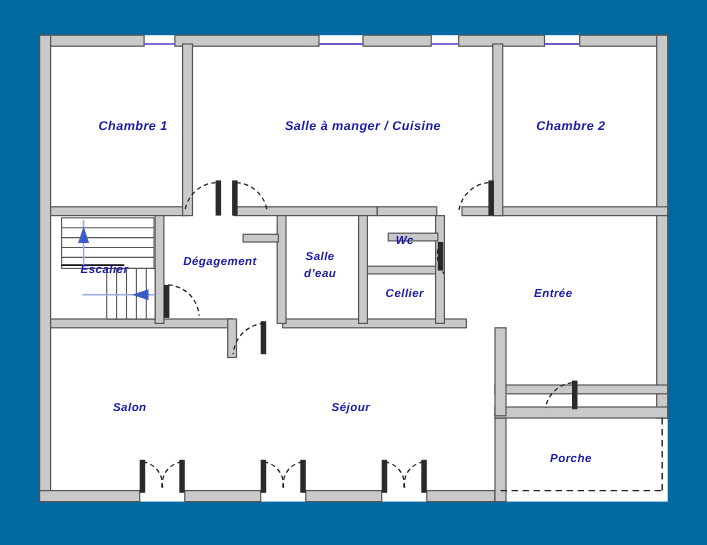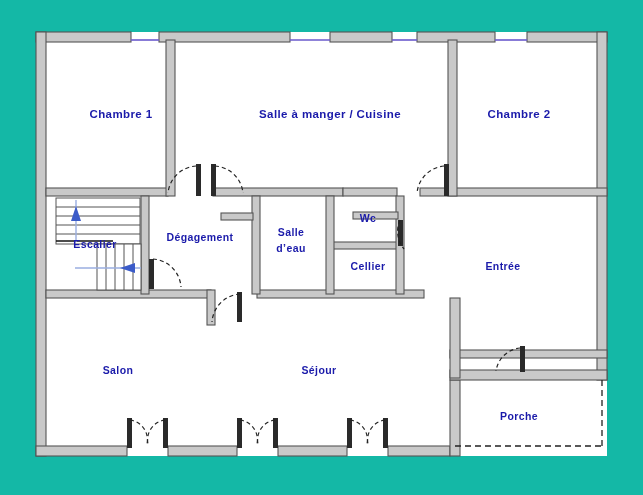--- a/index.html
+++ b/index.html
@@ -5,22 +5,23 @@
   html, body {
     margin: 0;
     padding: 0;
     background: #ffffff;
     font-family: "Liberation Sans", sans-serif;
   }
   #plan-root {
     position: relative;
     width: 643px;
     height: 495px;
-    background: #14b8a6;
+    background: #0369a1;
     overflow: hidden;
+    font-style: italic;
   }
   #plan-svg {
     position: absolute;
     left: 0;
     top: 0;
     width: 643px;
     height: 495px;
   }
   .room-label {
     fill: #1a1aaa;

